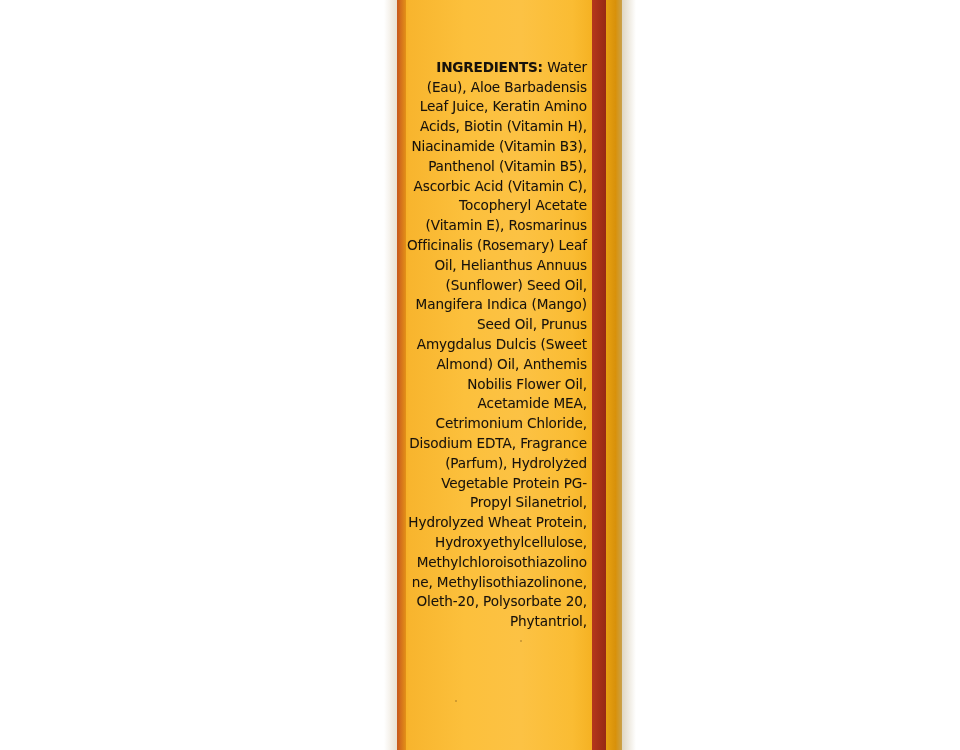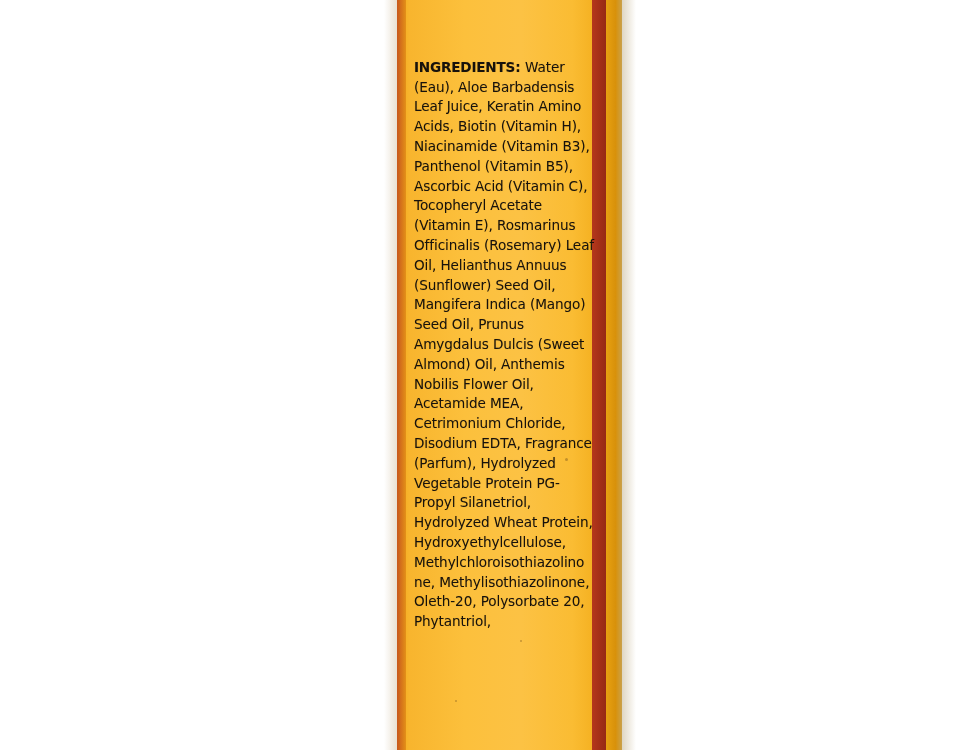--- a/index.html
+++ b/index.html
@@ -86,29 +86,29 @@
     position: absolute;
     left: 430px;
     top: 0;
     width: 120px;
     height: 750px;
     background: linear-gradient(90deg, rgba(255,255,255,0), rgba(255,255,255,.16), rgba(255,255,255,0));
     pointer-events: none;
   }
   .ingredients {
     position: absolute;
-    left: 414px;
+    left: 405px;
     top: 38px;
     width: 182px;
     color: #17120c;
     font-family: "DejaVu Sans", sans-serif;
     font-size: 13.6px;
     line-height: 19.8px;
     letter-spacing: -0.1px;
-    text-align: left;
+    text-align: right;
     white-space: pre-line;
     text-shadow: 0 0 1px rgba(0,0,0,.18);
   }
   .ingredients .heading {
     font-weight: bold;
     letter-spacing: -0.2px;
   }
   .tail {
     position: absolute;
     left: 414px;

